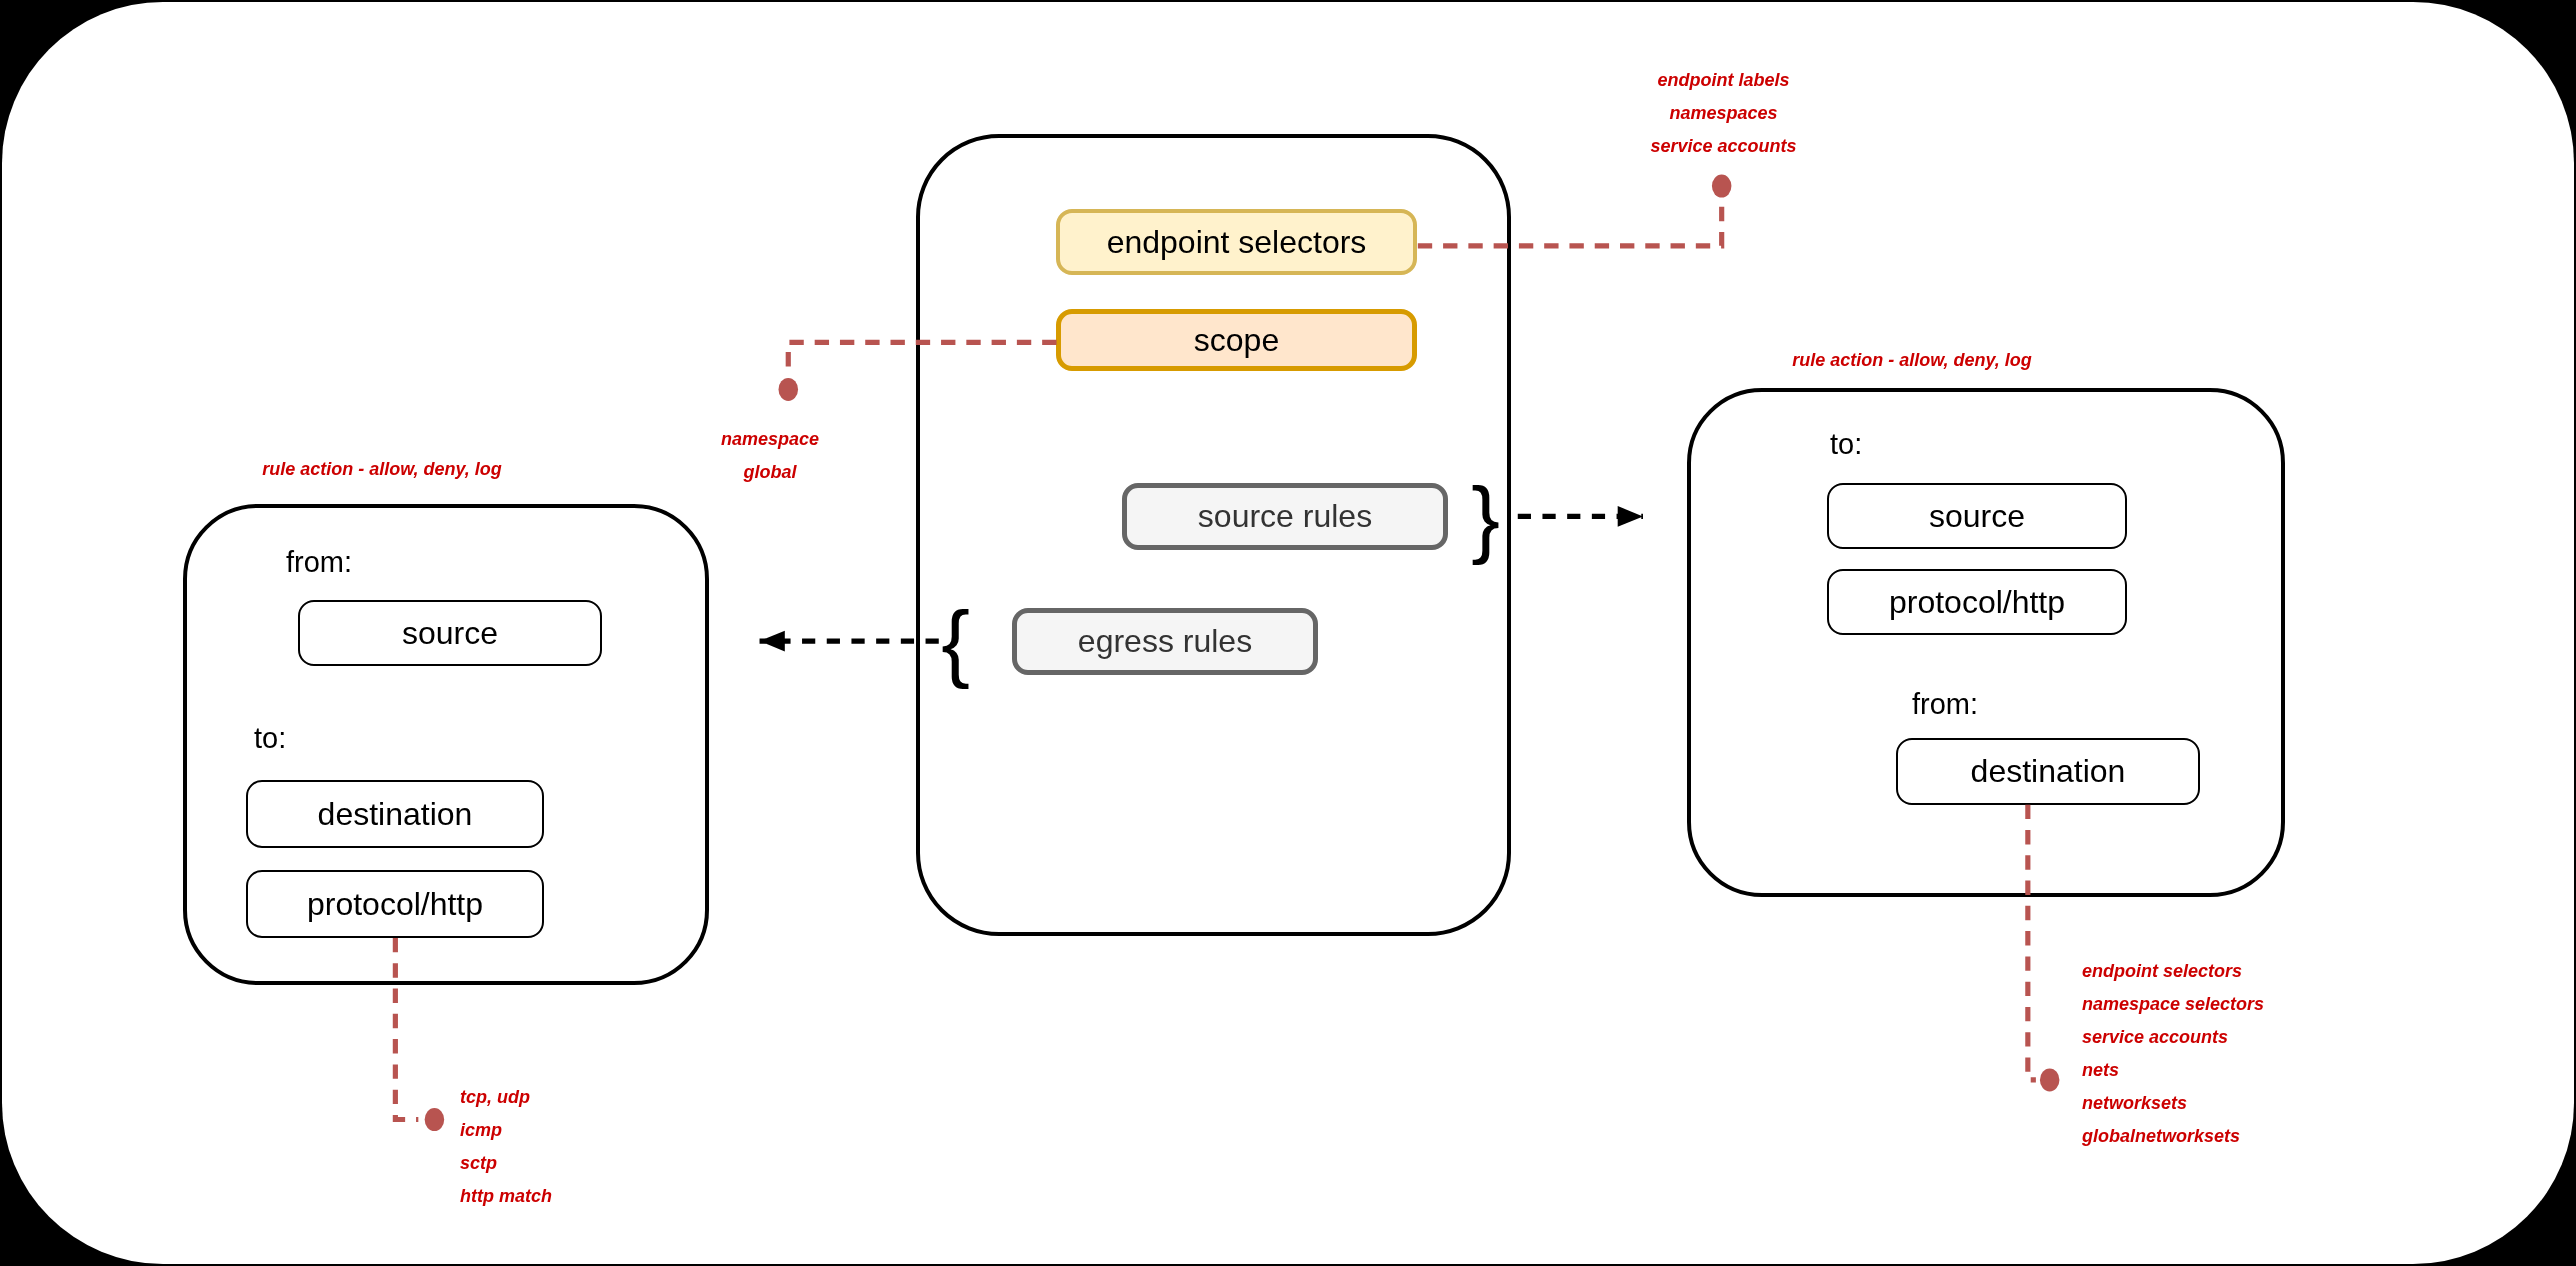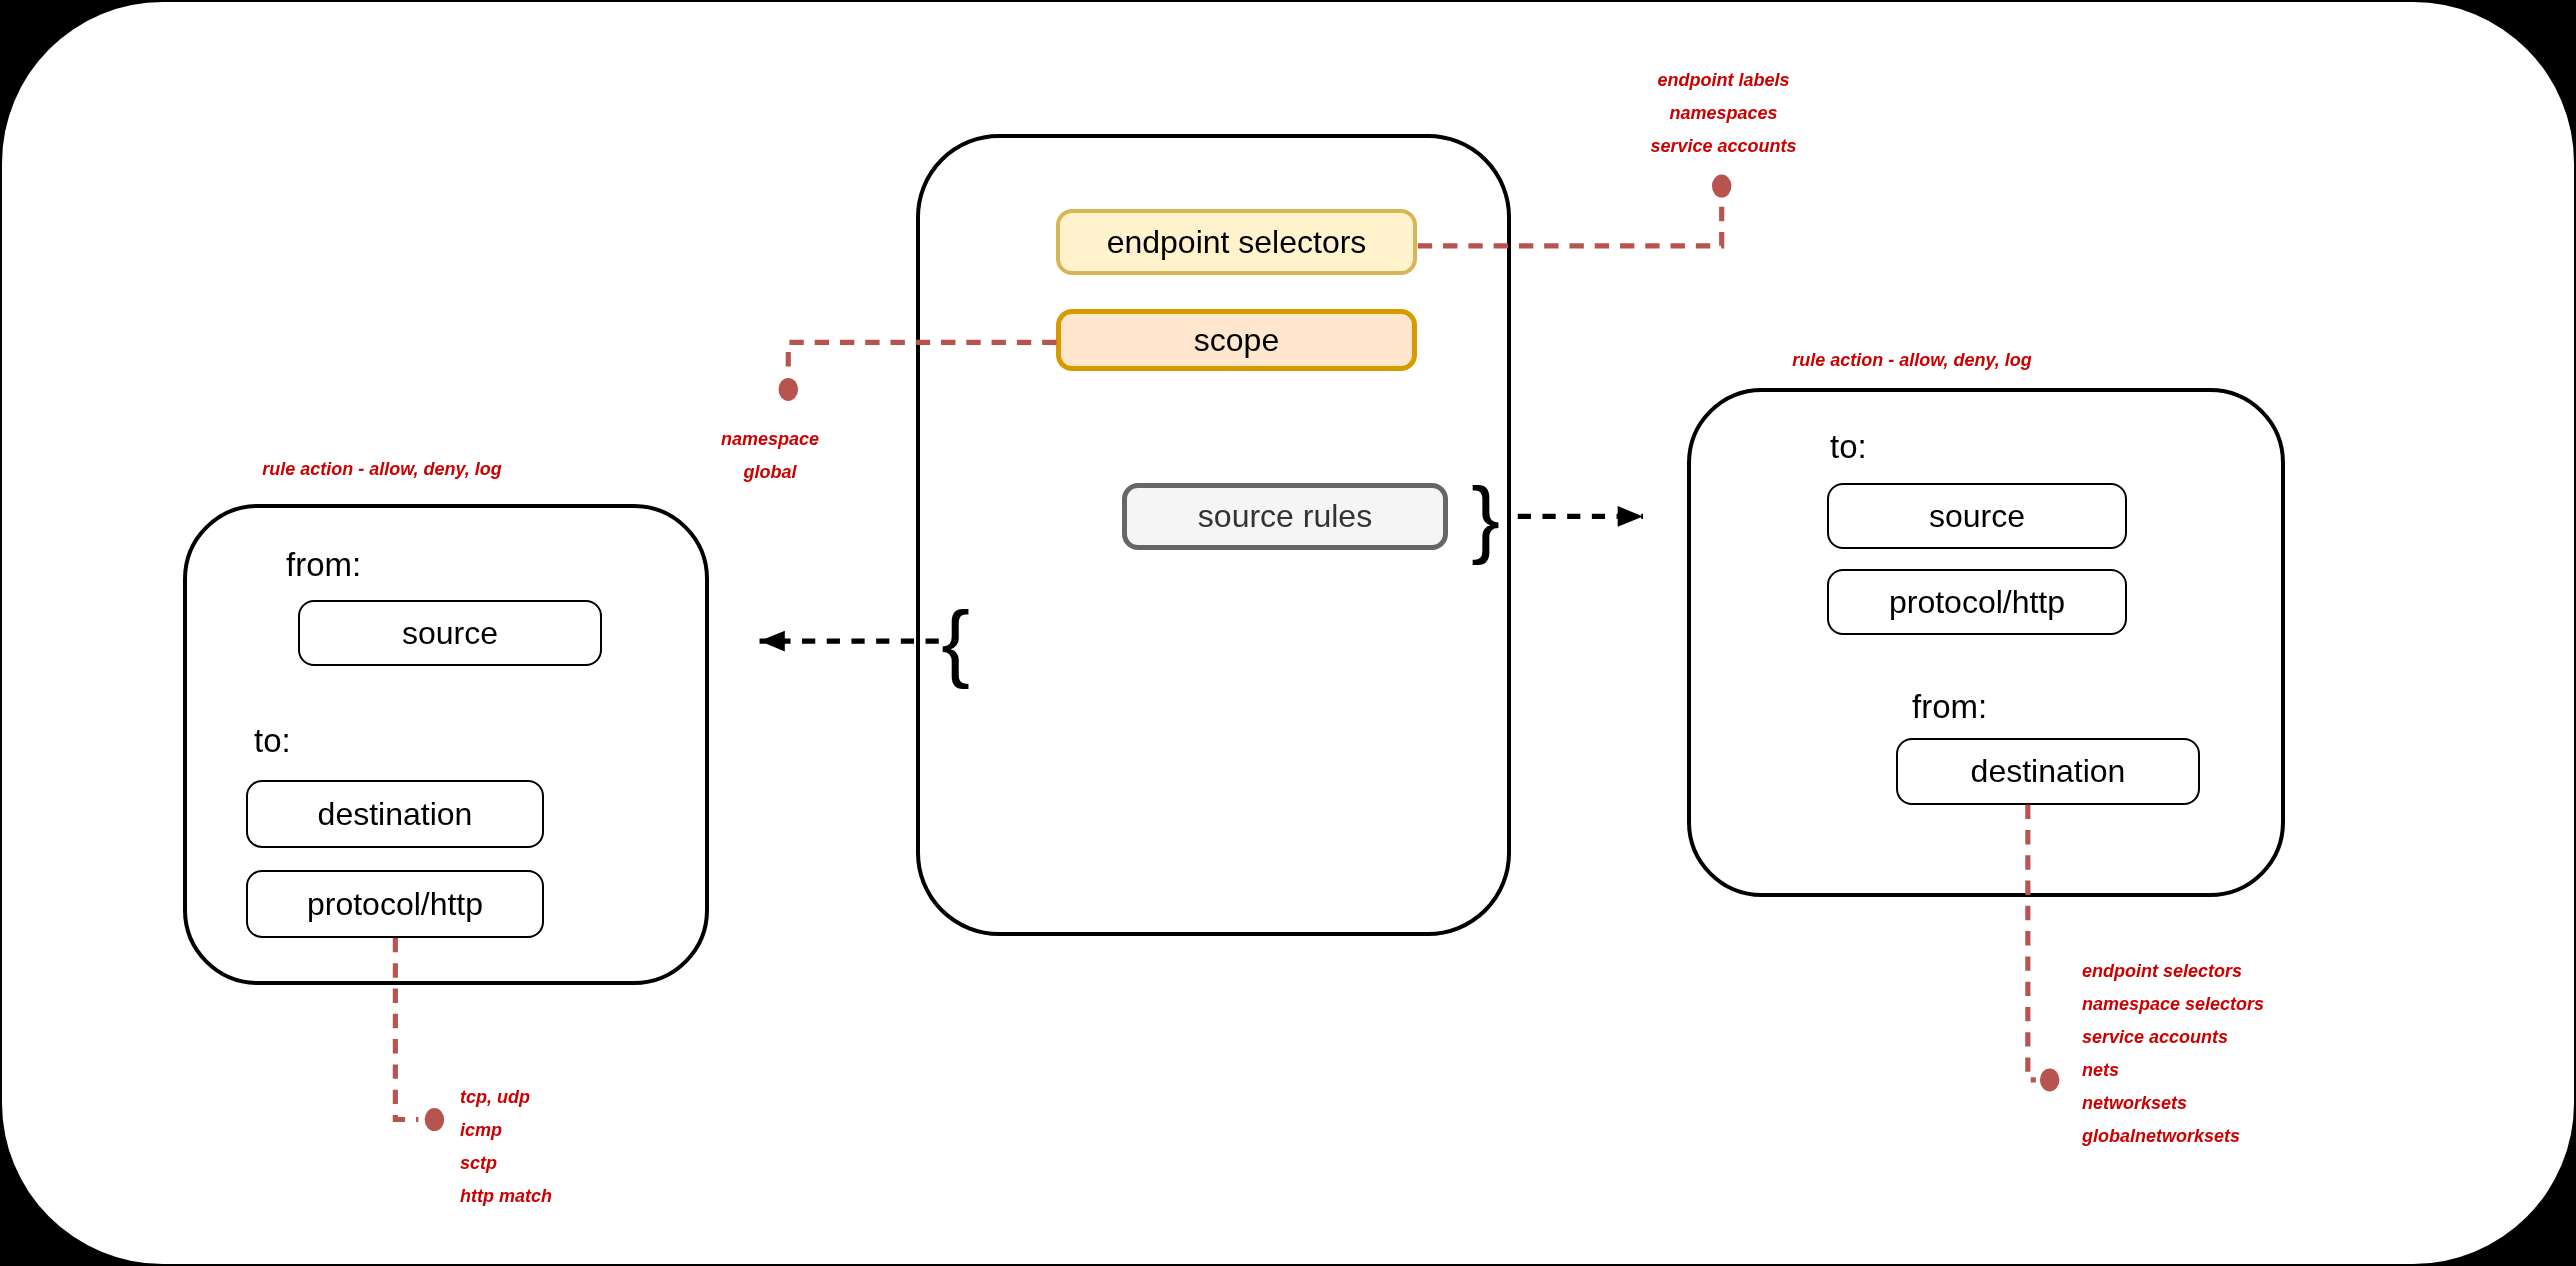--- a/index.html
+++ b/index.html
@@ -32,21 +32,21 @@
     font-size: 32px; color: #000;
     background: #fff;
     border: 2.9px solid #000;
     border-radius: 16px;
     text-align: center;
   }
   .node.yellow { background: #fff2cc; border: 4.6px solid #d6b656; }
   .node.orange { background: #ffe6cc; border: 5.2px solid #d79b00; }
   .node.gray   { background: #f5f5f5; border: 5.2px solid #666666; color: #333; }
 
-  .lbl { position: absolute; font-size: 33px; color: #000; white-space: nowrap; }
+  .lbl { position: absolute; font-size: 29px; color: #000; white-space: nowrap; }
 
   .red {
     position: absolute;
     color: #cc0000;
     font-weight: bold; font-style: italic;
     font-size: 18px; line-height: 33px;
     white-space: nowrap;
   }
   .red.centered { text-align: center; }
 
@@ -73,20 +73,23 @@
   </div>
 
   <div class="node orange" style="left:1056px; top:309px; width:361px; height:62px;">
     <span>scope</span>
   </div>
 
   <div class="node gray" style="left:1122px; top:483px; width:326px; height:67px;">
     <span>source rules</span>
   </div>
 
+  <div class="node gray" style="left:1012px; top:608px; width:306px; height:67px;">
+    <span>egress rules</span>
+  </div>
 
   <div class="brace" style="left:1448px; top:471px; width:75px; height:92px;">
     <span>}</span>
   </div>
   <div class="brace" style="left:918px; top:595px; width:75px; height:92px;">
     <span>{</span>
   </div>
 
   <div class="red" style="left:152px; top:453px; width:460px; text-align:center;">rule action - allow, deny, log</div>
 

